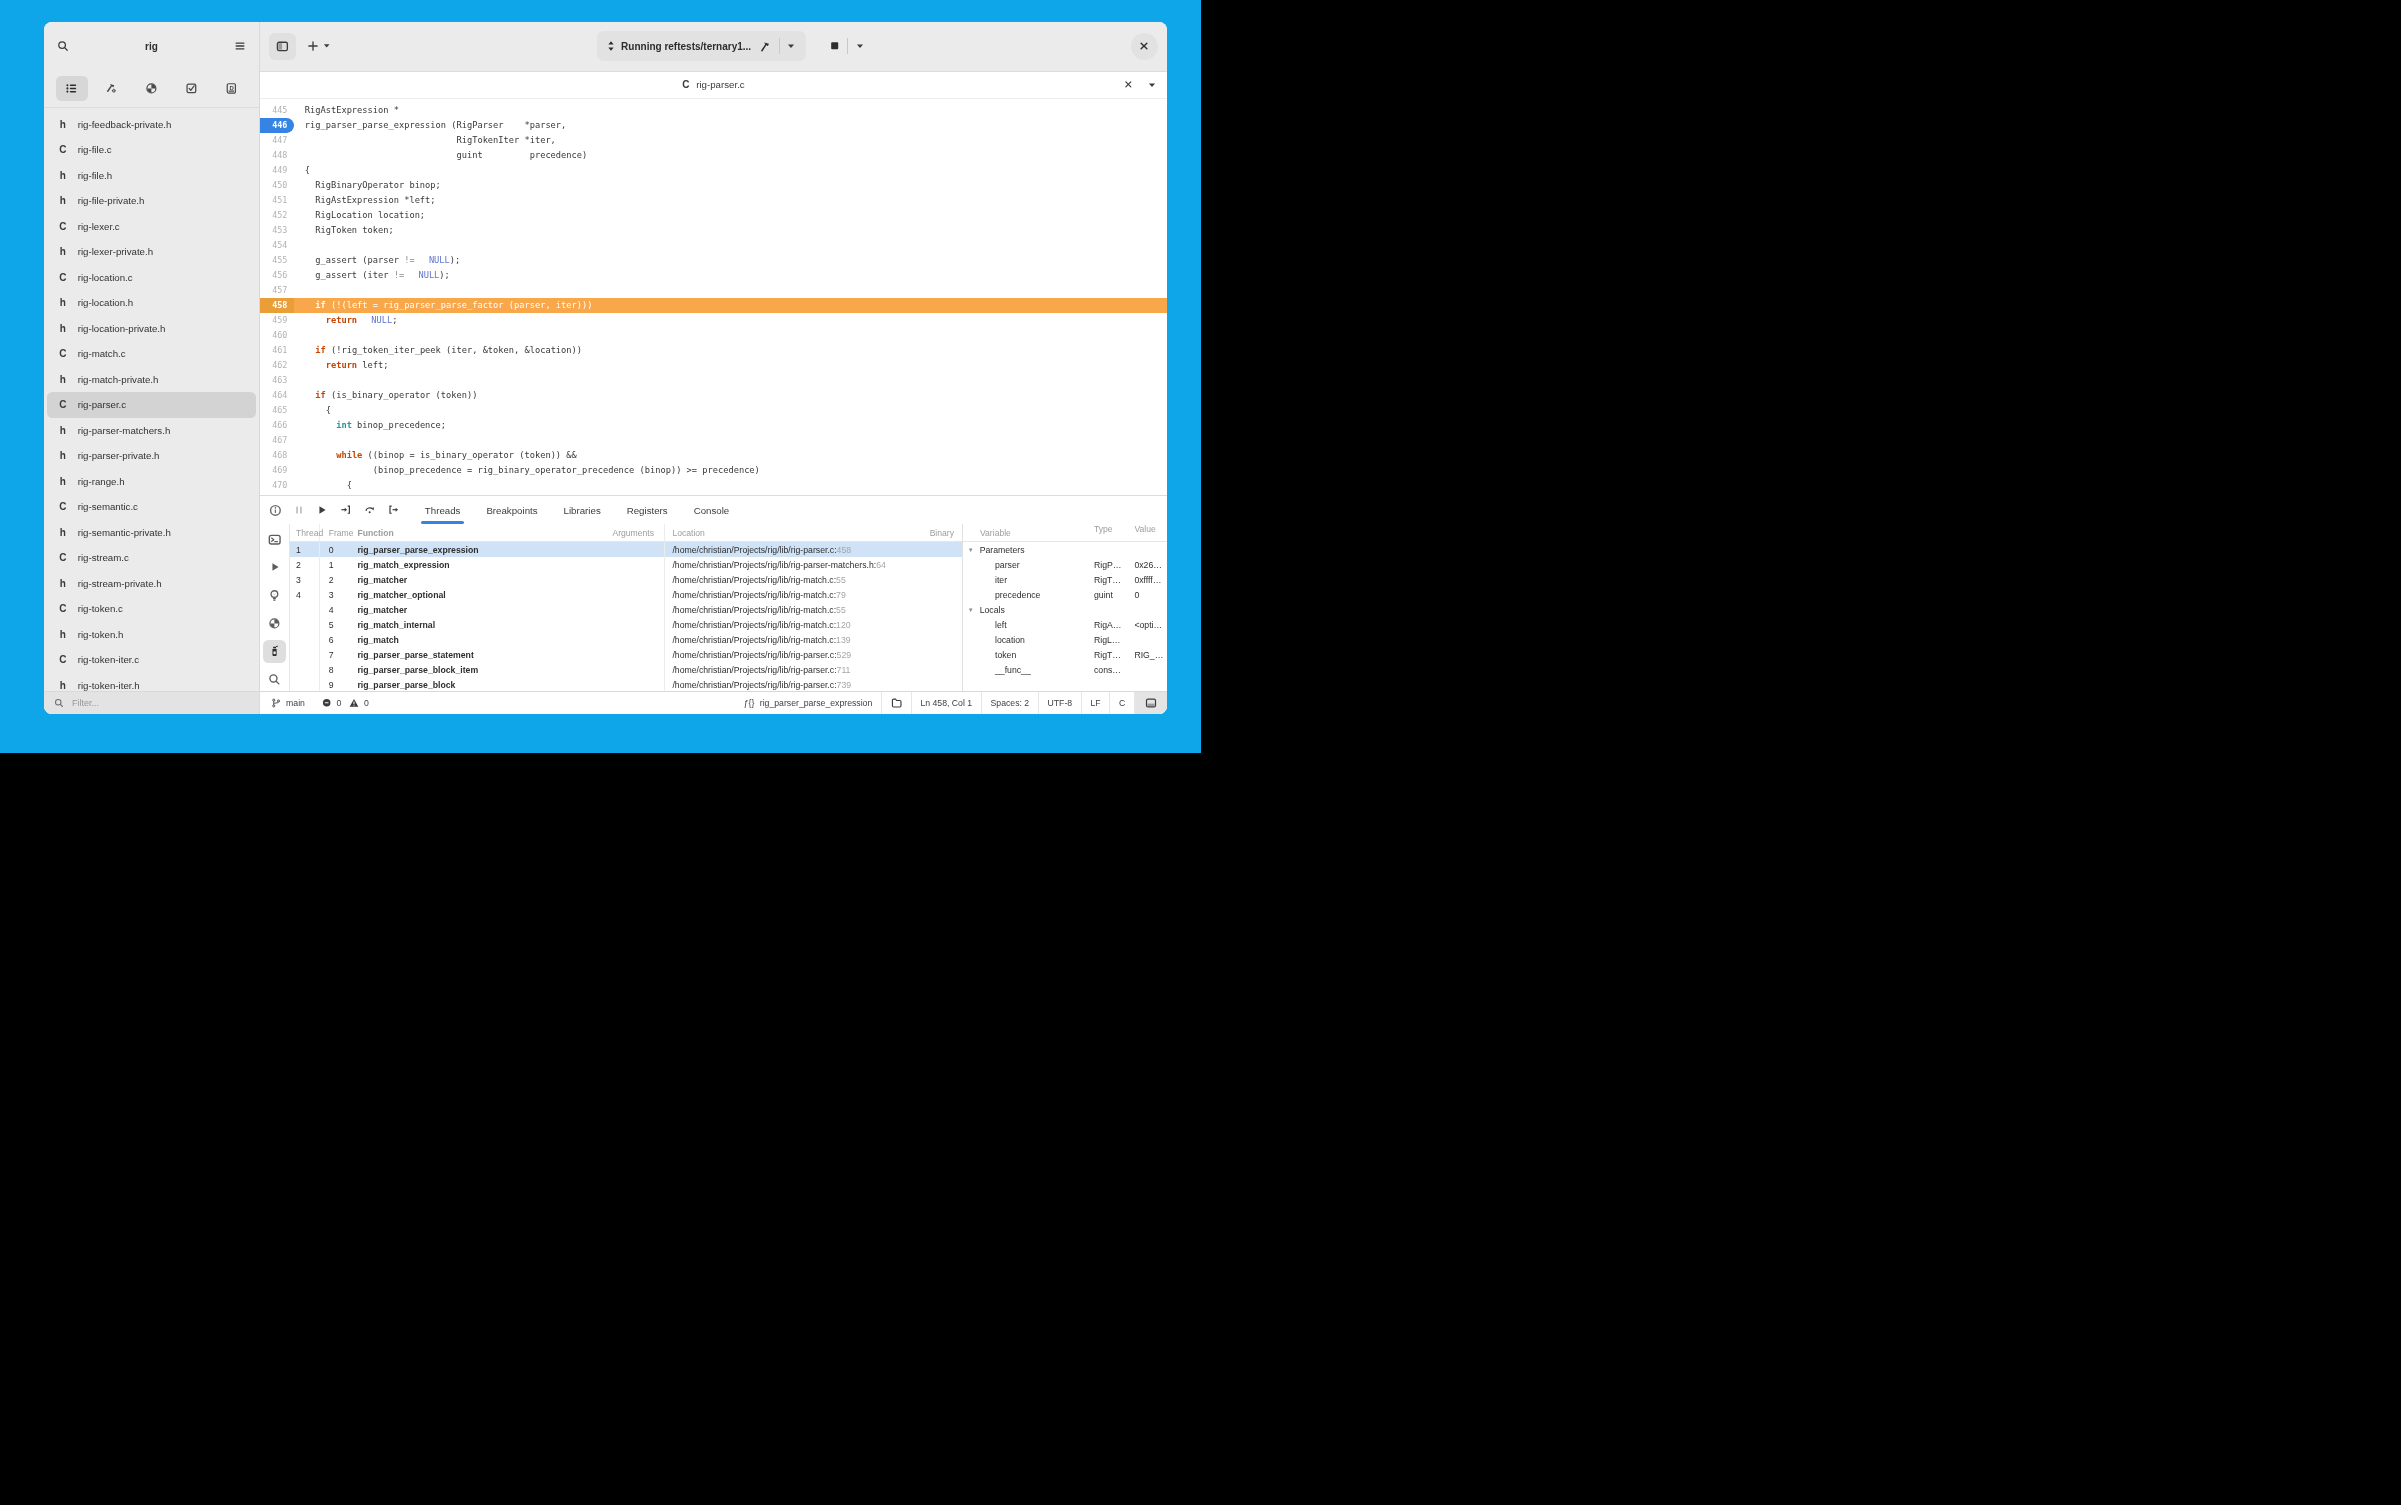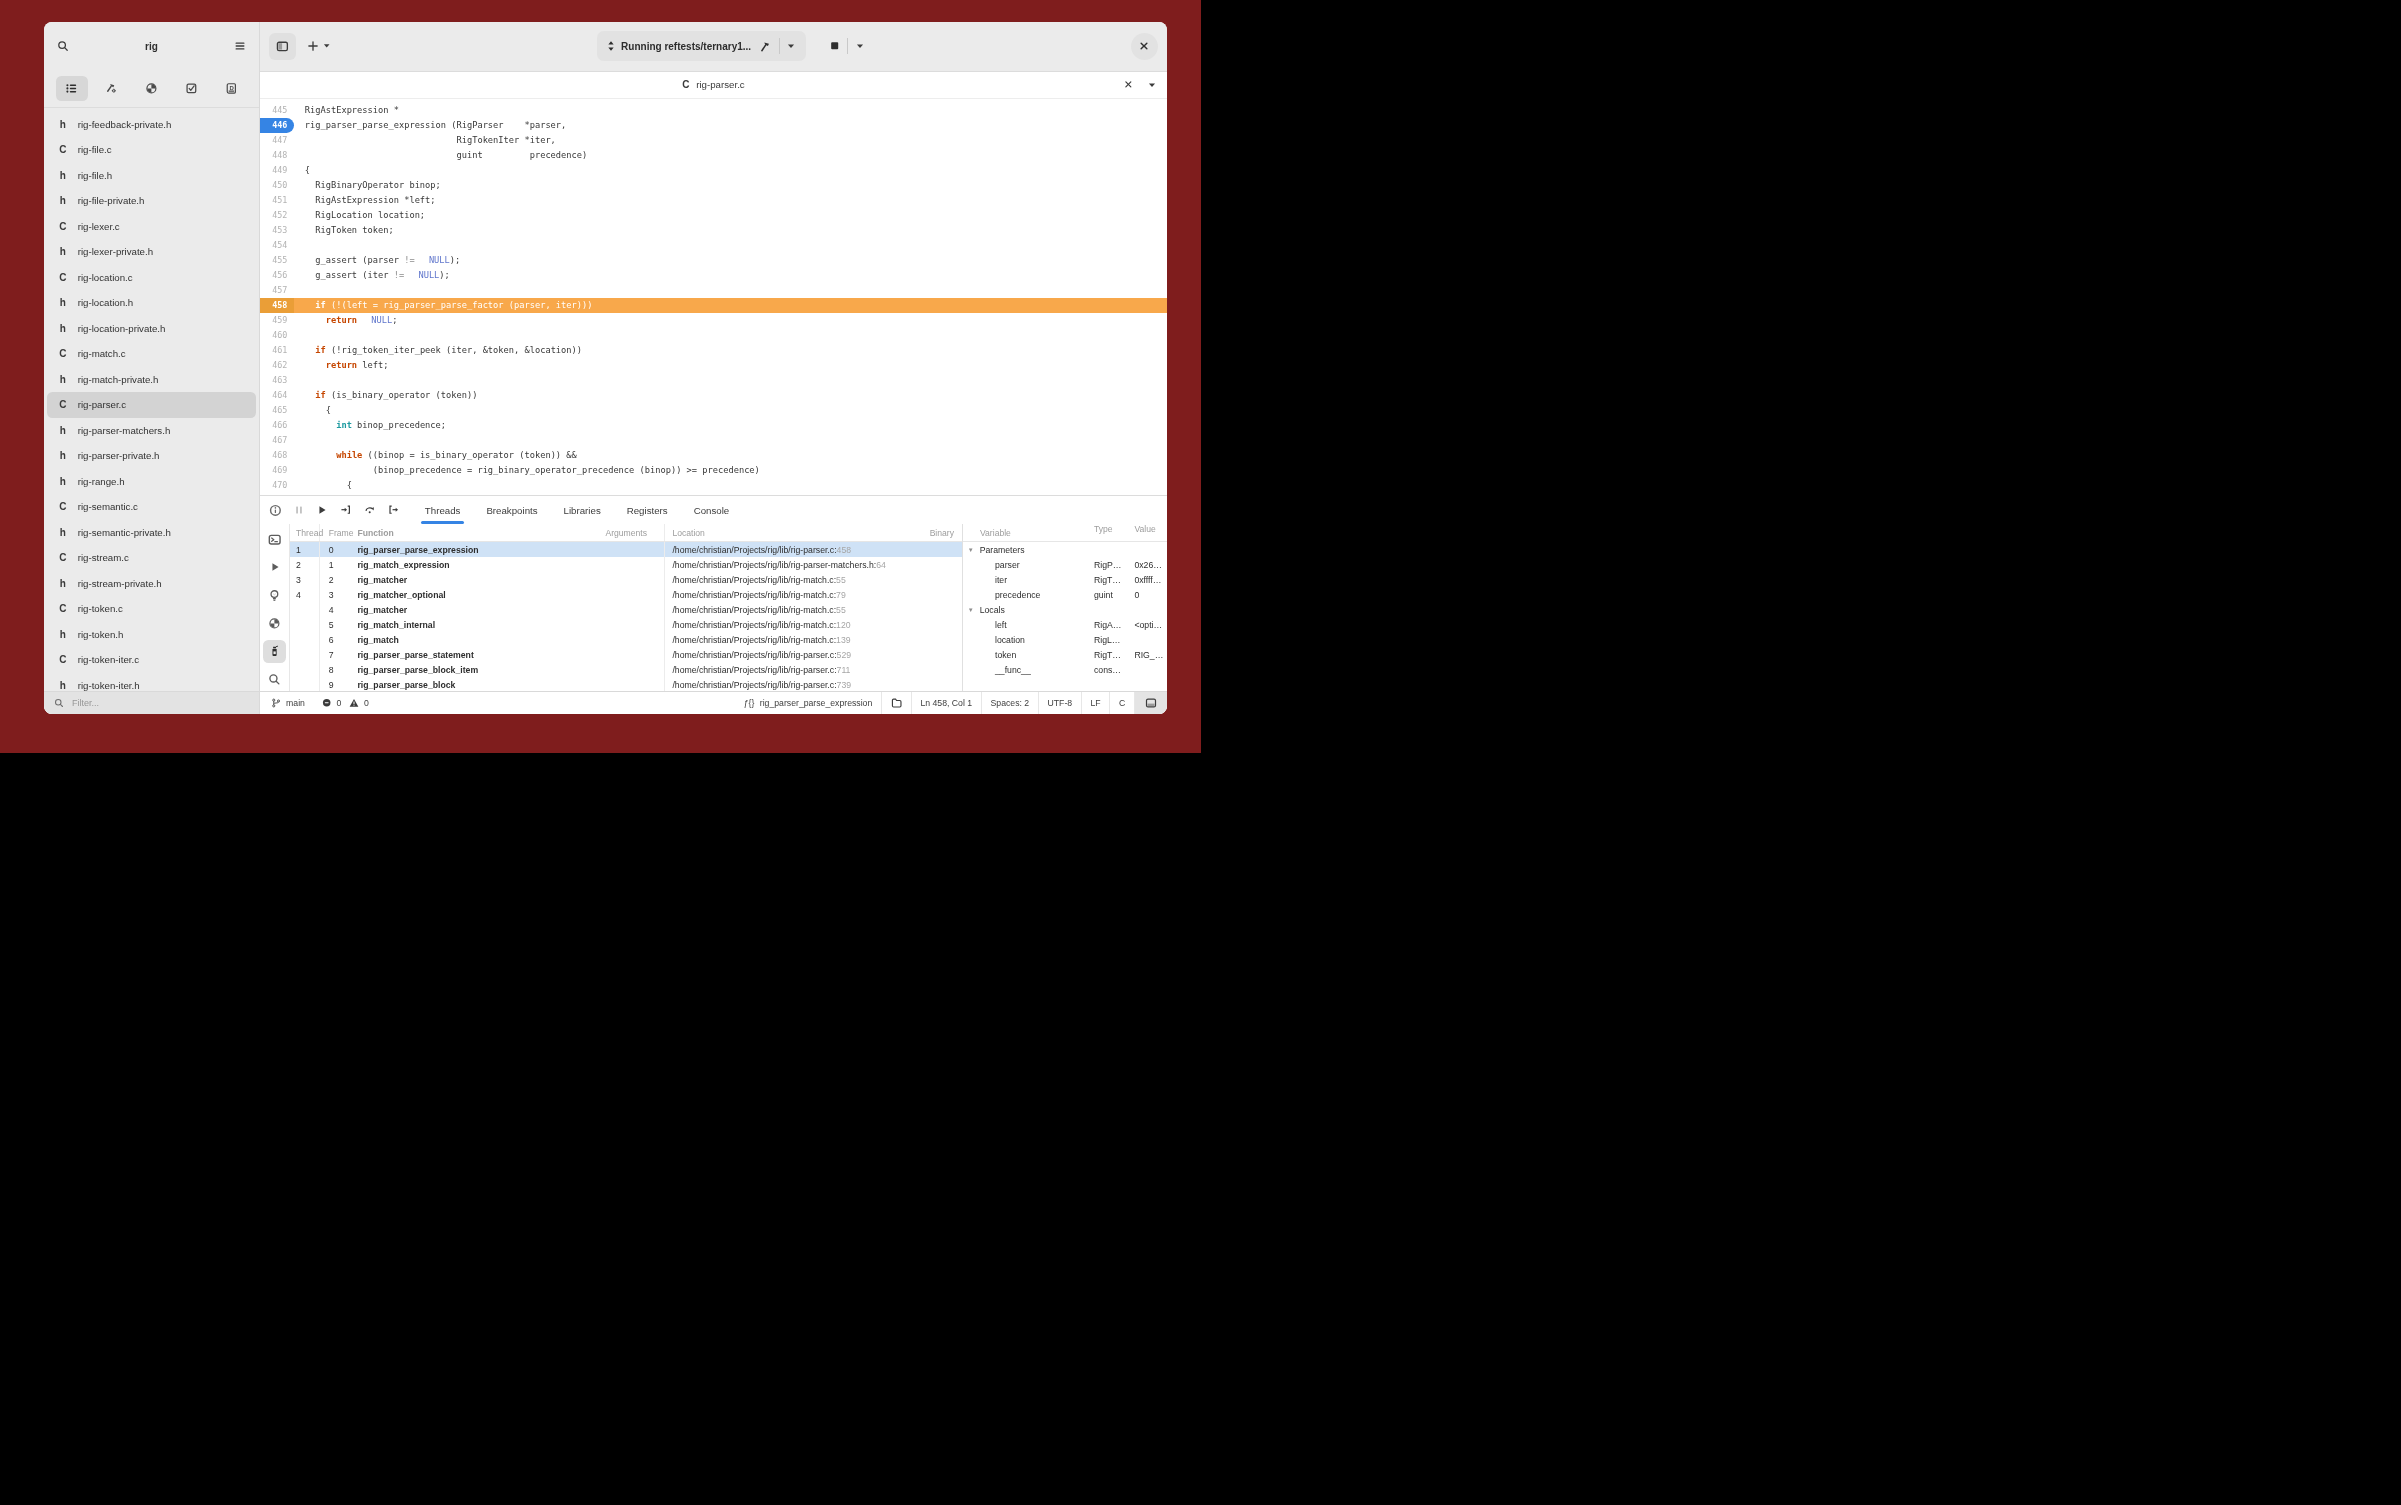--- a/index.html
+++ b/index.html
@@ -1,16 +1,16 @@
 <!DOCTYPE html>
 <html style="font-size:10.8px"><head>
 <meta charset="utf-8">
 <style>
   html,body{margin:0;padding:0;background:#000;}
-  .stage{position:relative;width:1201px;height:753px;background:#7f1d1d;font-family:"Liberation Sans",sans-serif;-webkit-font-smoothing:antialiased;}
+  .stage{position:relative;width:1201px;height:753px;background:#0ea5e9;font-family:"Liberation Sans",sans-serif;-webkit-font-smoothing:antialiased;}
   .window{position:absolute;left:44px;top:21.5px;width:1123px;height:692px;border-radius:8px;overflow:hidden;background:#fff;display:flex;flex-direction:column;}
 
   
   .hd{height:49px;flex:none;display:flex;background:#ebebeb;}
   .hd-side{width:216px;flex:none;display:flex;align-items:center;gap:6.7px;padding:0 13.4px;border-right:0.7px solid #d9d9d9;box-sizing:border-box;}
   .proj-title{flex:1;text-align:center;font-weight:700;font-size:10px;color:#2e2e2e;}
   .hd-main{flex:1;display:flex;align-items:center;padding:0 9.4px;min-width:0;}
   .hd-left{display:flex;align-items:center;gap:10.8px;}
   .btn-sq{width:27px;height:27px;border-radius:6px;display:flex;align-items:center;justify-content:center;}
   .btn-sq.lit{background:#e0e0e0;}
@@ -65,21 +65,21 @@
   .bp-content{flex:1;display:flex;min-height:0;}
   .strip{width:30px;flex:none;border-right:0.7px solid #e7e7e7;display:flex;flex-direction:column;align-items:center;padding-top:4px;gap:5.4px;box-sizing:border-box;}
   .strip-btn{width:23px;height:23px;border-radius:5.4px;display:flex;align-items:center;justify-content:center;color:#5d5d5d;}
   .strip-btn.active{background:#dedede;color:#2d2d2d;}
 
   .frames{flex:1;min-width:0;display:flex;flex-direction:column;border-right:0.7px solid #e0e0e0;}
   .thead{height:17px;flex:none;display:flex;align-items:center;font-size:8.6px;color:#9d9d9d;border-bottom:0.7px solid #e6e6e6;}
   .c-th{width:30px;flex:none;padding-left:6px;box-sizing:border-box;border-right:0.7px solid #ececec;height:100%;display:flex;align-items:center;}
   .c-fr{width:32px;flex:none;padding-left:8.7px;box-sizing:border-box;}
   .c-fn{width:269px;flex:none;padding-left:5.4px;box-sizing:border-box;white-space:nowrap;overflow:hidden;font-weight:bold;}
-  .c-ar{width:44px;flex:none;text-align:left;box-sizing:border-box;border-right:0.7px solid #ececec;height:100%;display:flex;align-items:center;justify-content:flex-end;padding-right:17px;}
+  .c-ar{width:44px;flex:none;text-align:left;box-sizing:border-box;border-right:0.7px solid #ececec;height:100%;display:flex;align-items:center;justify-content:flex-end;padding-right:10px;}
   .c-lo{flex:1;padding-left:7.4px;min-width:0;white-space:nowrap;overflow:hidden;}
   .c-bi{width:43px;flex:none;text-align:right;padding-right:8px;box-sizing:border-box;}
   .trow{height:15px;flex:none;display:flex;align-items:center;font-size:8.7px;color:#2e2e2e;}
   .trow.sel{background:#cfe2f6;}
   .lnum{color:#a6a6a6;}
 
   .vars{width:204px;flex:none;display:flex;flex-direction:column;}
   .vhead{height:17px;flex:none;display:flex;font-size:8.6px;color:#9d9d9d;border-bottom:0.7px solid #e6e6e6;}
   .vc-name{width:131px;flex:none;padding-left:17px;box-sizing:border-box;display:flex;align-items:center;white-space:nowrap;overflow:hidden;}
   .vc-type{width:35px;flex:none;white-space:nowrap;overflow:hidden;}

